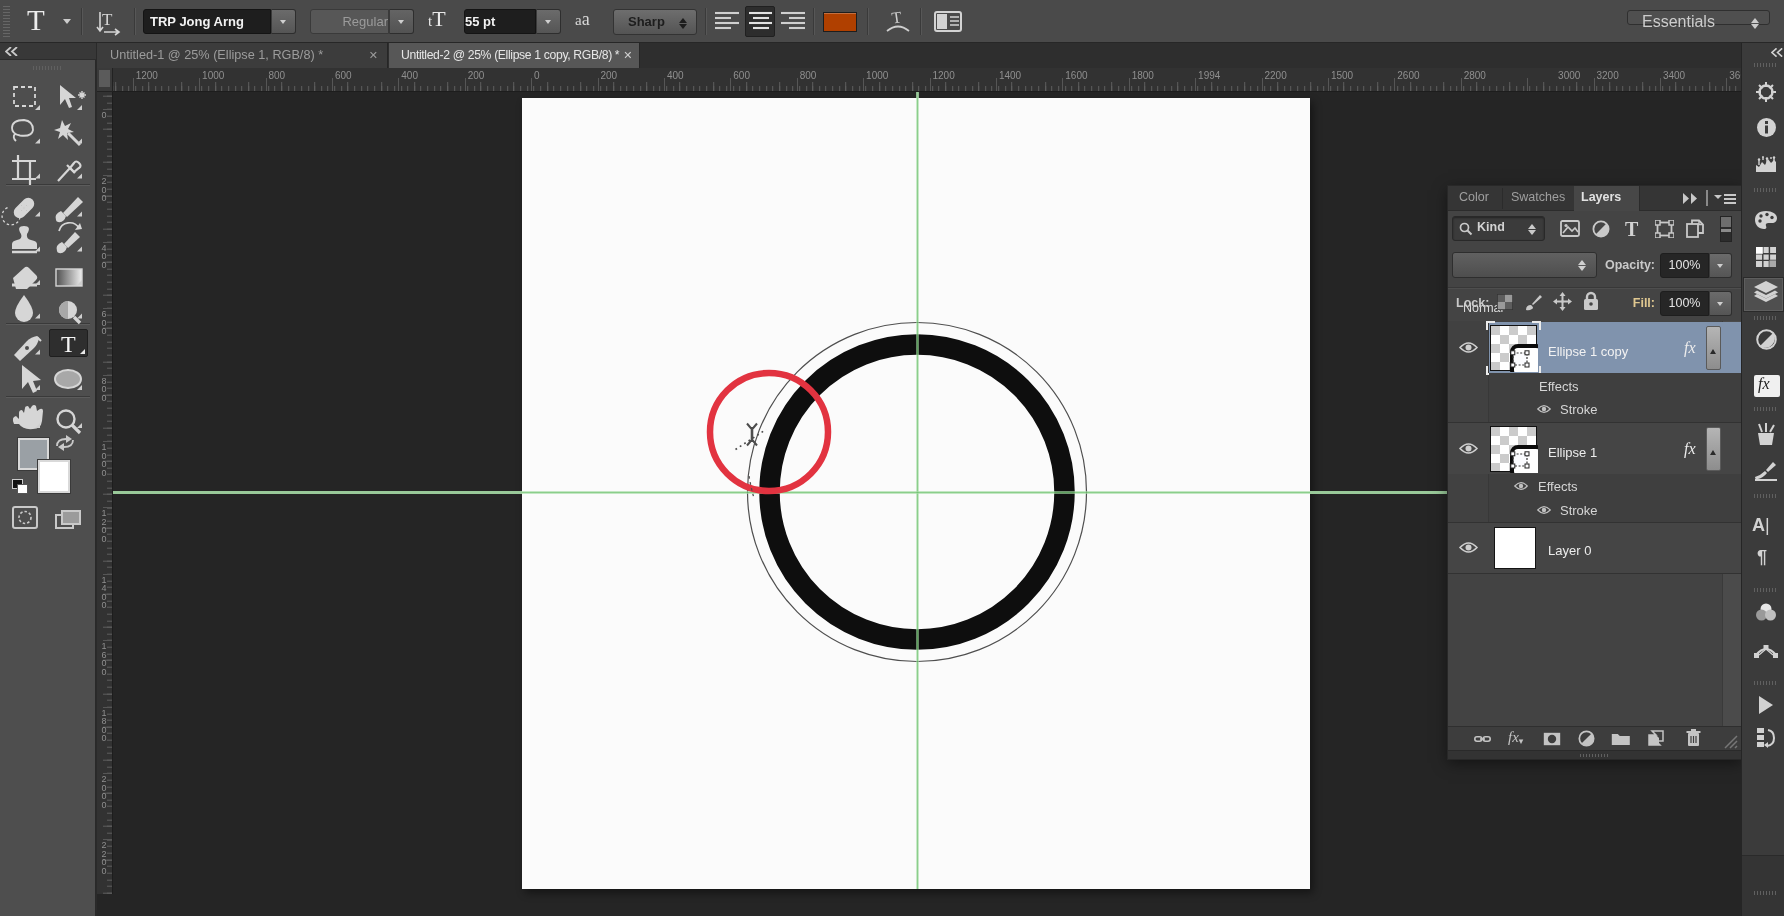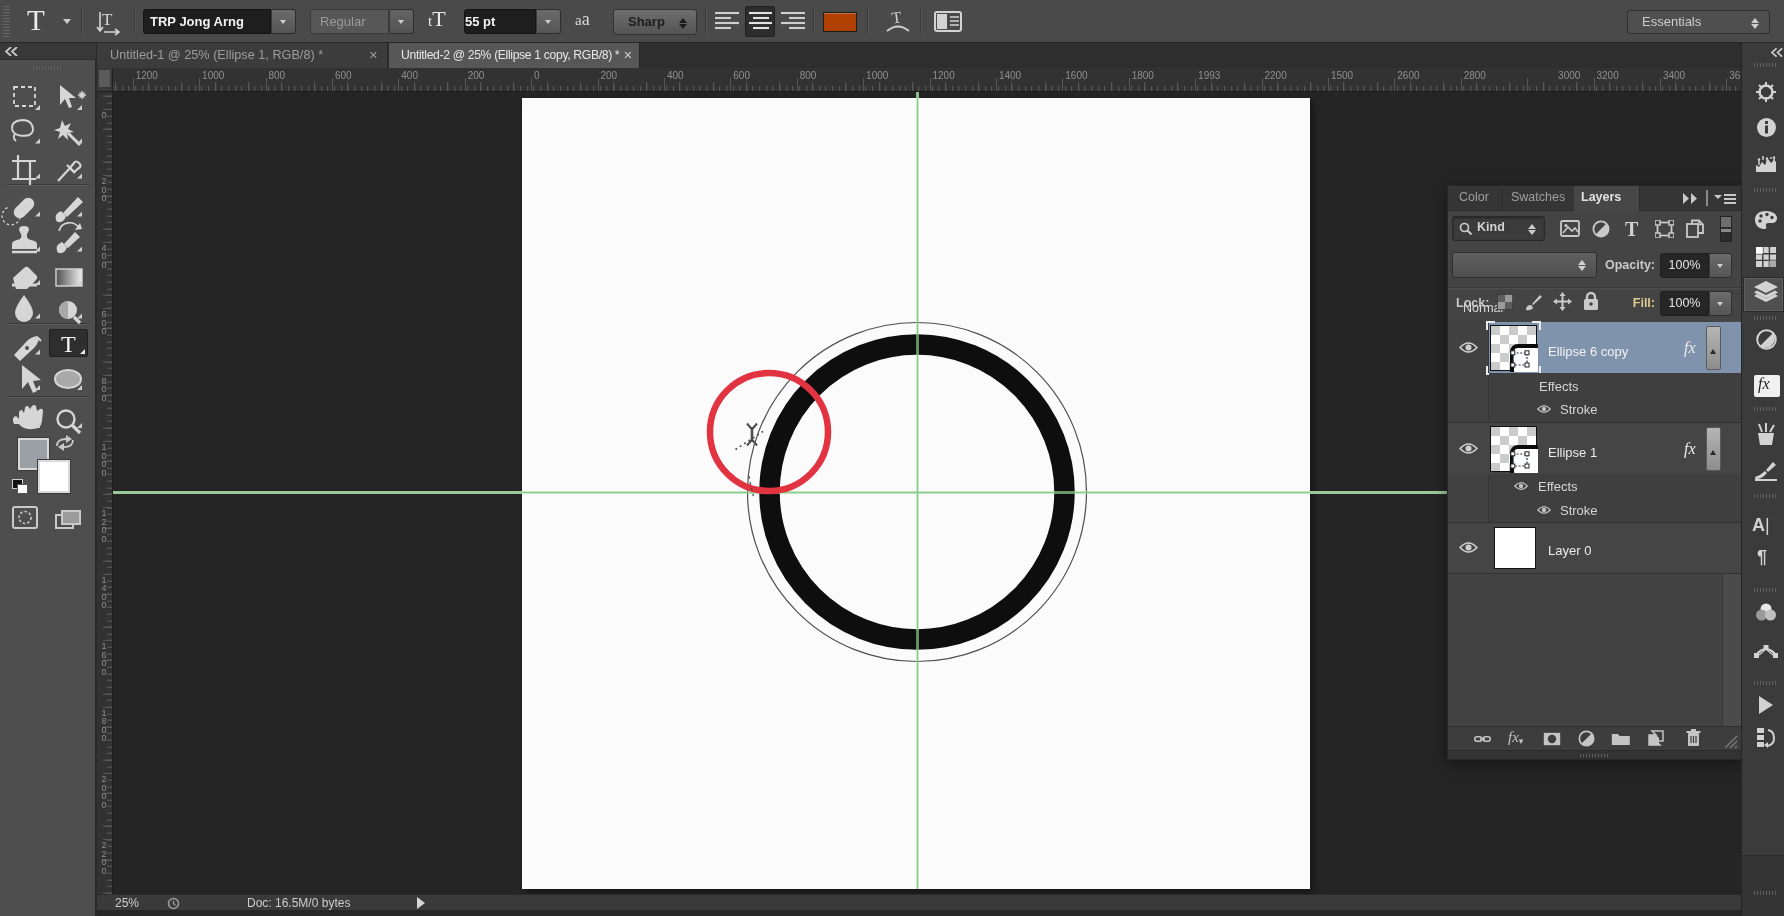--- a/index.html
+++ b/index.html
@@ -31,21 +31,21 @@
     <div class="abs" style="left:63px;top:19px;border:4px solid transparent;border-top:5px solid #ccc;"></div>
     <div class="sep" style="left:81px;"></div>
     <svg class="abs" style="left:94px;top:8px;" width="30" height="28" viewBox="0 0 30 28">
       <text x="8" y="17" font-family="Liberation Serif,serif" font-size="17" fill="#d5d5d5">T</text>
       <path d="M6 4 L6 22 M3 19 L6 23 L9 19" stroke="#d5d5d5" stroke-width="1.6" fill="none"></path>
       <path d="M10 24 L24 24 M21 21 L25 24 L21 27" stroke="#d5d5d5" stroke-width="1.6" fill="none"></path>
     </svg>
     <div class="sep" style="left:134px;"></div>
     <div class="abs" style="left:143px;top:9px;width:128px;height:25px;background:#1e1e1e;border:1px solid #141414;border-radius:3px 0 0 3px;color:#f2f2f2;font-size:13px;font-weight:bold;line-height:23px;padding-left:6px;">TRP Jong Arng</div>
     <div class="ddbtn" style="left:271px;top:9px;width:25px;height:25px;"></div>
-    <div class="abs" style="left:310px;top:9px;width:79px;height:25px;background:#575757;border:1px solid #3a3a3a;border-radius:3px 0 0 3px;color:#9b9b9b;font-size:13px;line-height:23px;padding-left:9px;">Regular</div>
+    <div class="abs" style="left:310px;top:9px;width:79px;height:25px;background:#575757;border:1px solid #3a3a3a;border-radius:3px 0 0 3px;color:#9b9b9b;font-size:13px;line-height:23px;padding-left:0;text-align:right;">Regular</div>
     <div class="ddbtn" style="left:389px;top:9px;width:25px;height:25px;background:linear-gradient(#646464,#535353);"></div>
     <div class="abs" style="left:428px;top:6px;font-family:'Liberation Serif',serif;font-size:15px;color:#e8e8e8;">t<span style="font-size:22px;">T</span></div>
     <div class="abs" style="left:464px;top:9px;width:72px;height:25px;background:#1e1e1e;border:1px solid #141414;border-radius:3px 0 0 3px;color:#f2f2f2;font-size:13px;font-weight:bold;line-height:23px;">55 pt</div>
     <div class="ddbtn" style="left:536px;top:9px;width:25px;height:25px;"></div>
     <div class="abs" style="left:575px;top:9px;font-family:'Liberation Serif',serif;font-size:15px;color:#d8d8d8;">a<span style="font-size:18px;">a</span></div>
     <div class="abs" style="left:613px;top:9px;width:84px;height:26px;background:linear-gradient(#6e6e6e,#545454);border:1px solid #333;border-radius:3px;color:#1d1d1d;font-size:13px;font-weight:bold;line-height:24px;padding-left:14px;">Sharp
       <span style="position:absolute;right:9px;top:4px;width:0;border:4px solid transparent;border-bottom:5px solid #1d1d1d;"></span>
       <span style="position:absolute;right:9px;top:14px;width:0;border:4px solid transparent;border-top:5px solid #1d1d1d;"></span>
     </div>
     <div class="sep" style="left:705px;"></div>
@@ -80,21 +80,21 @@
     <svg class="abs" style="left:884px;top:9px;" width="28" height="26" viewBox="0 0 28 26">
       <text x="8" y="14" font-family="Liberation Serif,serif" font-size="16" fill="#cfcfcf" transform="rotate(-8 12 10)">T</text>
       <path d="M3 22 q11 -9 22 0" stroke="#cfcfcf" stroke-width="1.7" fill="none"></path>
     </svg>
     <div class="sep" style="left:920px;"></div>
     <svg class="abs" style="left:934px;top:11px;" width="30" height="22" viewBox="0 0 30 22">
       <rect x="1" y="1" width="26" height="19" rx="2" fill="none" stroke="#d3d3d3" stroke-width="2"></rect>
       <rect x="3" y="3" width="10" height="15" fill="#d3d3d3"></rect>
       <path d="M16 6 h9 M16 10 h9 M16 14 h9" stroke="#d3d3d3" stroke-width="1.6"></path>
     </svg>
-    <div class="abs" style="left:1627px;top:10px;width:143px;height:24px;background:#4f4f4f;border:1px solid #2f2f2f;border-radius:3px;color:#cccccc;font-size:13px;line-height:22px;padding-left:14px;">Essentials
+    <div class="abs" style="left:1627px;top:10px;width:143px;height:15px;background:#4f4f4f;border:1px solid #2f2f2f;border-radius:3px;color:#cccccc;font-size:16px;line-height:22px;padding-left:14px;">Essentials
       <span style="position:absolute;right:10px;top:3px;width:0;border:4px solid transparent;border-bottom:5px solid #ccc;"></span>
       <span style="position:absolute;right:10px;top:13px;width:0;border:4px solid transparent;border-top:5px solid #ccc;"></span>
     </div>
   </div>
   <div id="toolbar" class="abs" style="left:0;top:43px;width:96px;height:873px;background:#4e4e4e;border-right:1px solid #292929;">
     <div class="abs" style="left:0;top:0;width:96px;height:17px;background:#383838;border-bottom:1px solid #2c2c2c;">
       <svg class="abs" style="left:5px;top:4px;" width="14" height="9" viewBox="0 0 14 9">
           <path d="M6 0 L1 4.5 L6 9 M12 0 L7 4.5 L12 9" stroke="#c9c9c9" stroke-width="1.8" fill="none"></path>
         </svg>
     </div>
@@ -241,21 +241,21 @@
         <div class="tick" style="left:753.1px;">1000</div>
       <div class="tickline" style="left:816.5px;"></div>
         <div class="tick" style="left:819.5px;">1200</div>
       <div class="tickline" style="left:882.9px;"></div>
         <div class="tick" style="left:885.9px;">1400</div>
       <div class="tickline" style="left:949.3px;"></div>
         <div class="tick" style="left:952.3px;">1600</div>
       <div class="tickline" style="left:1015.7px;"></div>
         <div class="tick" style="left:1018.7px;">1800</div>
       <div class="tickline" style="left:1082.1px;"></div>
-        <div class="tick" style="left:1085.1px;">1993</div>
+        <div class="tick" style="left:1085.1px;">1994</div>
       <div class="tickline" style="left:1148.5px;"></div>
         <div class="tick" style="left:1151.5px;">2200</div>
       <div class="tickline" style="left:1214.9px;"></div>
         <div class="tick" style="left:1217.9px;">1500</div>
       <div class="tickline" style="left:1281.3px;"></div>
         <div class="tick" style="left:1284.3px;">2600</div>
       <div class="tickline" style="left:1347.7px;"></div>
         <div class="tick" style="left:1350.7px;">2800</div>
       <div class="tickline" style="left:1414.1px;"></div>
         <div class="tick" style="left:1417.1px;margin-left:28px;">3000</div>
@@ -311,29 +311,20 @@
       <line x1="1213" y1="400.5" x2="1352" y2="400.5" stroke="#99c999" stroke-width="2.8"></line>
       <circle cx="672" cy="340" r="59" fill="none" stroke="#e23340" stroke-width="6.5"></circle>
       <g stroke="#4d4d4d" fill="none">
         <path d="M650 331.5 L654.2 336.5 M660 331.5 L655.8 336.5" stroke-width="2"></path>
         <path d="M655 335 V350" stroke-width="2.6"></path>
         <path d="M650 353.5 L654.2 348.5 M660 353.5 L655.8 348.5" stroke-width="2"></path>
         <path d="M638.5 357.5 L669 337.5" stroke-width="1.7" stroke-dasharray="1.8 3.4"></path>
         <path d="M652 384 q2 12 5 22" stroke-width="1.3" stroke-dasharray="2.5 3.5"></path>
       </g>
     </svg>
-    <div class="abs" style="left:0;top:851px;width:1646px;height:16px;background:#3a3a3a;border-top:1px solid #2a2a2a;">
-      <span class="abs" style="left:18px;top:1px;color:#cccccc;font-size:12px;">25%</span>
-      <svg class="abs" style="left:70px;top:2px;" width="13" height="13" viewBox="0 0 13 13">
-          <circle cx="6.5" cy="6.5" r="5" fill="none" stroke="#9a9a9a" stroke-width="1.6"></circle>
-          <path d="M6.5 3.5 v3 l2 2" stroke="#9a9a9a" stroke-width="1.2" fill="none"></path>
-        </svg>
-      <span class="abs" style="left:150px;top:1px;color:#cccccc;font-size:12px;">Doc: 16.5M/0 bytes</span>
-      <span class="abs" style="left:320px;top:2px;width:0;border:6px solid transparent;border-left:8px solid #d6d6d6;"></span>
-    </div>
     <div class="abs" style="left:0;top:867px;width:1646px;height:6px;background:#282828;"></div>
   </div>
   <div id="layerspanel" class="abs" style="left:1448px;top:186px;width:293px;height:573px;background:#424242;outline:1px solid #282828;box-shadow:0 4px 14px rgba(0,0,0,.5);overflow:hidden;">
     <div class="abs" style="left:0;top:0;width:293px;height:25px;background:#353535;border-bottom:1px solid #2c2c2c;">
       <span class="ptext" style="left:11px;top:4px;color:#9f9f9f;">Color</span>
       <div class="abs" style="left:54px;top:2px;width:1px;height:21px;background:#2b2b2b;"></div>
       <span class="ptext" style="left:63px;top:4px;color:#9f9f9f;">Swatches</span>
       <div class="abs" style="left:126px;top:0;width:66px;height:25px;background:#474747;border-right:1px solid #2b2b2b;">
           <span class="ptext" style="left:7px;top:4px;color:#e2e2e2;font-weight:bold;">Layers</span>
         </div>
@@ -436,21 +427,21 @@
               <rect x="15" y="0.8" width="4" height="4"></rect>
               <rect x="0.8" y="13" width="4" height="4"></rect>
               <rect x="15" y="13" width="4" height="4"></rect>
             </g>
           </svg>
           <div class="abs" style="left:-5px;top:-5px;width:9px;height:9px;border-left:2.5px solid #ececec;border-top:2.5px solid #ececec;"></div>
           <div class="abs" style="right:-5px;top:-5px;width:9px;height:9px;border-right:2.5px solid #ececec;border-top:2.5px solid #ececec;"></div>
           <div class="abs" style="left:-5px;bottom:-5px;width:9px;height:9px;border-left:2.5px solid #ececec;border-bottom:2.5px solid #ececec;"></div>
           <div class="abs" style="right:-5px;bottom:-5px;width:9px;height:9px;border-right:2.5px solid #ececec;border-bottom:2.5px solid #ececec;"></div>
         </div>
-    <div class="lname" style="left:100px;top:23px;color:#f2f2f2;">Ellipse 6 copy</div>
+    <div class="lname" style="left:100px;top:23px;color:#f2f2f2;">Ellipse 1 copy</div>
     <div class="fx" style="left:236px;top:18px;">fx</div>
     <div class="colbtn" style="top:5px;height:44px;"></div>
     <div class="abs" style="left:41px;top:52px;width:252px;height:49px;background:#3f3f3f;"></div>
     <div class="lname" style="left:91px;top:58px;color:#d6d6d6;">Effects</div>
     <svg class="abs" style="left:89px;top:83px;" width="14" height="10" viewBox="0 0 19 13">
           <path d="M1 6.5 Q9.5 -2.5 18 6.5 Q9.5 15.5 1 6.5z" fill="none" stroke="#c0c0c0" stroke-width="1.6"></path>
           <circle cx="9.5" cy="6.5" r="3" fill="#c0c0c0"></circle>
         </svg>
     <div class="lname" style="left:112px;top:81px;color:#d6d6d6;">Stroke</div>
     <div class="abs" style="left:0;top:101px;width:293px;height:1px;background:#323232;"></div>

